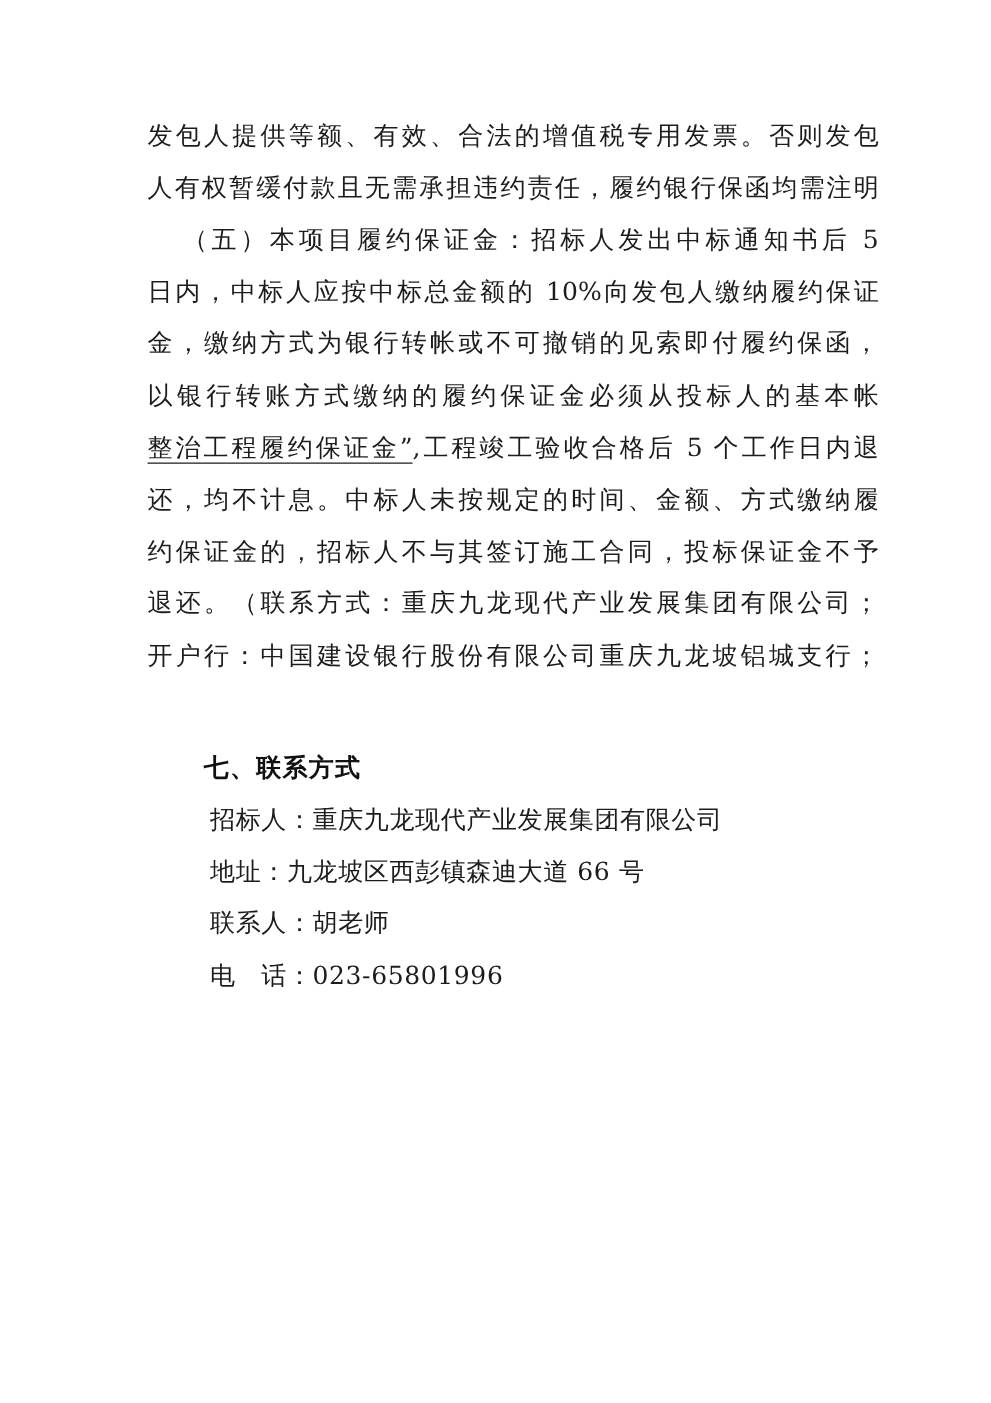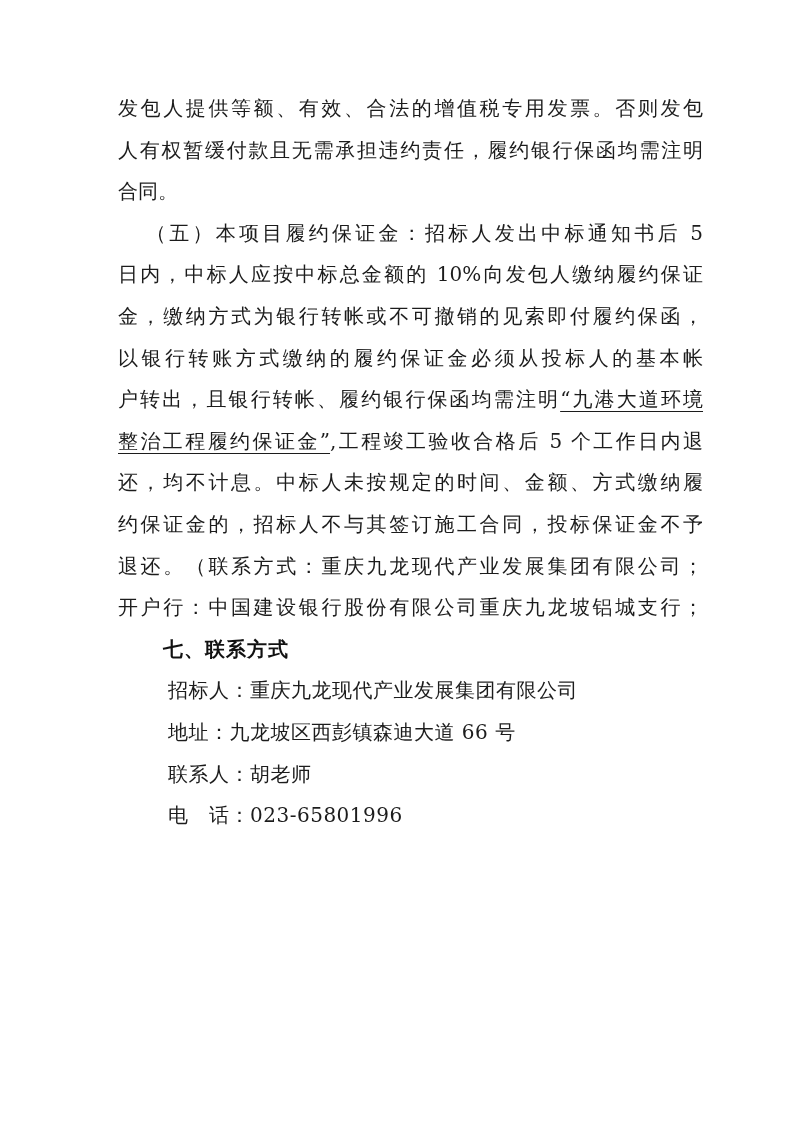--- a/index.html
+++ b/index.html
@@ -30,46 +30,45 @@
     text-align-last: justify;
     text-justify: inter-character;
   }
   .indent { text-indent: 28px; }
   .heading {
     font-family: "DejaVu Sans", "Liberation Sans", sans-serif;
     font-weight: 700;
     margin-left: 45px;
     letter-spacing: 1px;
     color: #111111;
+    margin-top: 48px;
   }
   .contact {
     margin-left: 50px;
     letter-spacing: 0.5px;
   }
   .u {
     text-decoration: underline;
     text-underline-offset: 5px;
     text-decoration-thickness: 1px;
   }
 </style>
 </head>
 <body>
 
 <div class="page">
   <div class="doc">
 
     <div class="line just"><span>发包人提供等额、有效、合法的增值税专用发票。否则发包</span></div>
     <div class="line just"><span>人有权暂缓付款且无需承担违约责任，履约银行保函均需注明</span></div>
-    <div class="line"><span>合同。</span></div>
 
     <div class="line just indent"><span>（五）本项目履约保证金：招标人发出中标通知书后 5</span></div>
     <div class="line just"><span>日内，中标人应按中标总金额的 10%向发包人缴纳履约保证</span></div>
     <div class="line just"><span>金，缴纳方式为银行转帐或不可撤销的见索即付履约保函，</span></div>
     <div class="line just"><span>以银行转账方式缴纳的履约保证金必须从投标人的基本帐</span></div>
-    <div class="line just"><span>户转出，且银行转帐、履约银行保函均需注明</span><span class="u">“九港大道环境</span></div>
     <div class="line just"><span class="u">整治工程履约保证金”</span><span>,工程竣工验收合格后 5 个工作日内退</span></div>
     <div class="line just"><span>还，均不计息。中标人未按规定的时间、金额、方式缴纳履</span></div>
     <div class="line just"><span>约保证金的，招标人不与其签订施工合同，投标保证金不予</span></div>
     <div class="line just"><span>退还。（联系方式：重庆九龙现代产业发展集团有限公司；</span></div>
     <div class="line just"><span>开户行：中国建设银行股份有限公司重庆九龙坡铝城支行；</span></div>
 
     <div class="line heading"><span>七、联系方式</span></div>
 
     <div class="line contact"><span>招标人：重庆九龙现代产业发展集团有限公司</span></div>
     <div class="line contact"><span>地址：九龙坡区西彭镇森迪大道 66 号</span></div>

